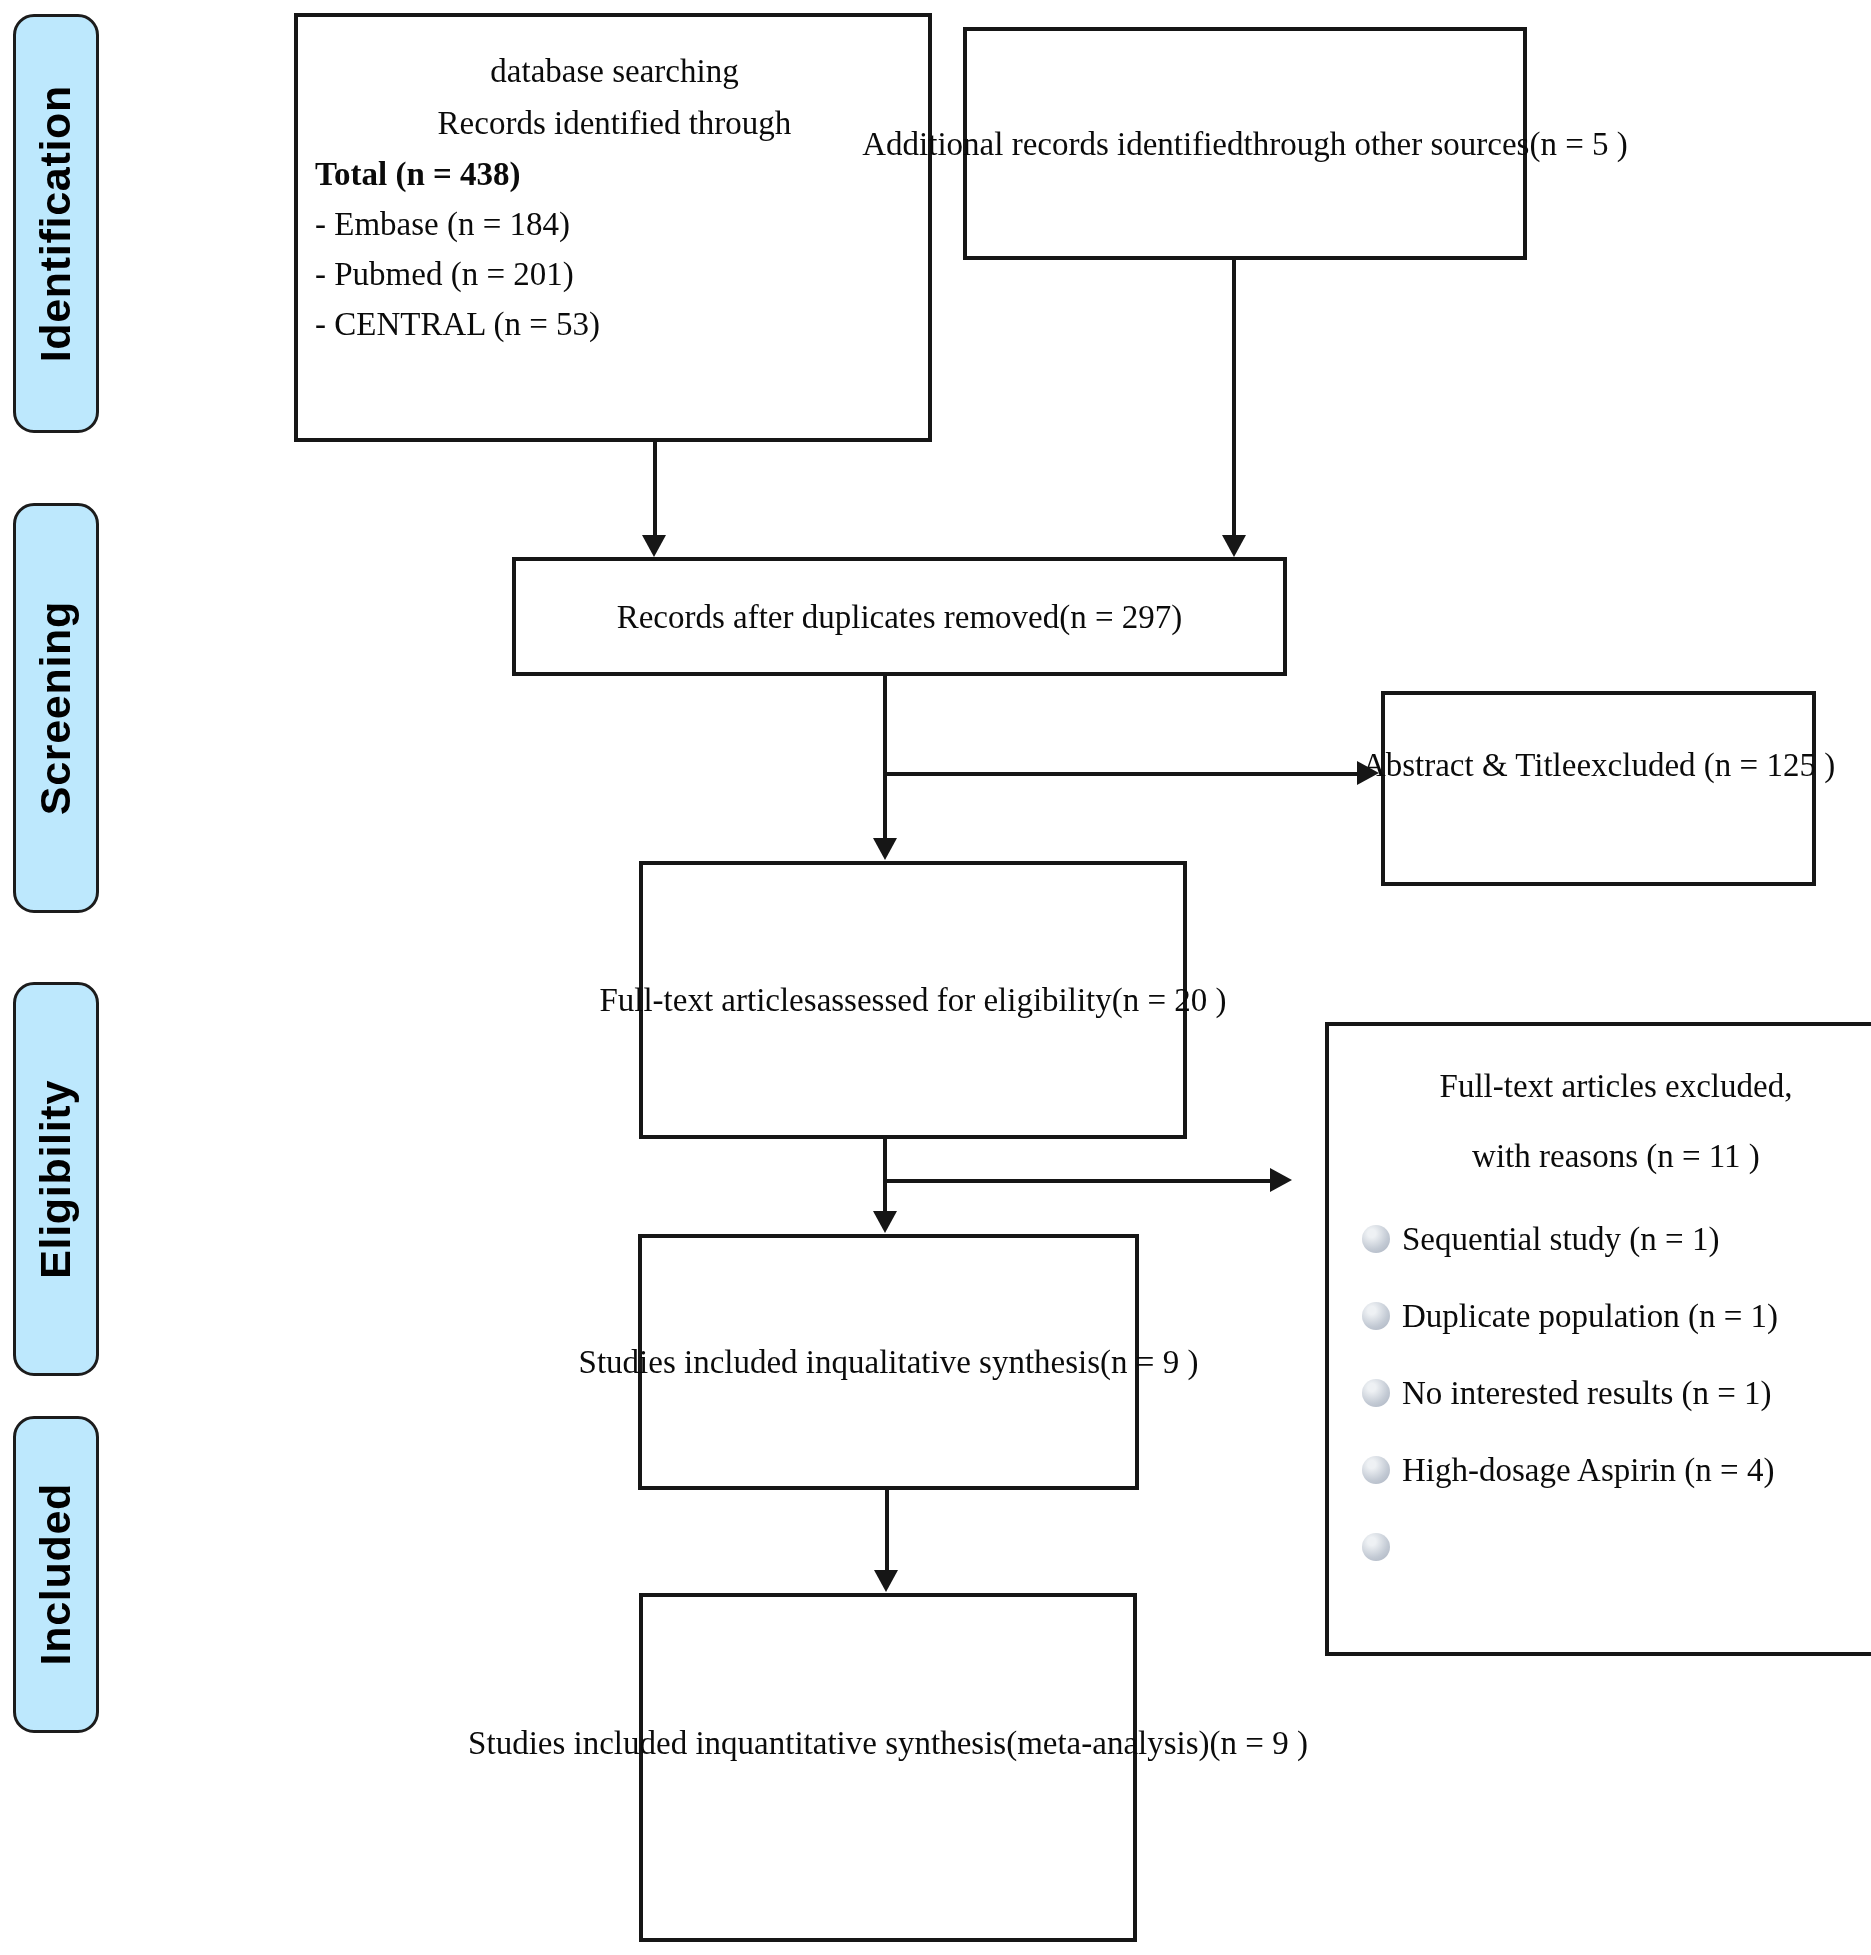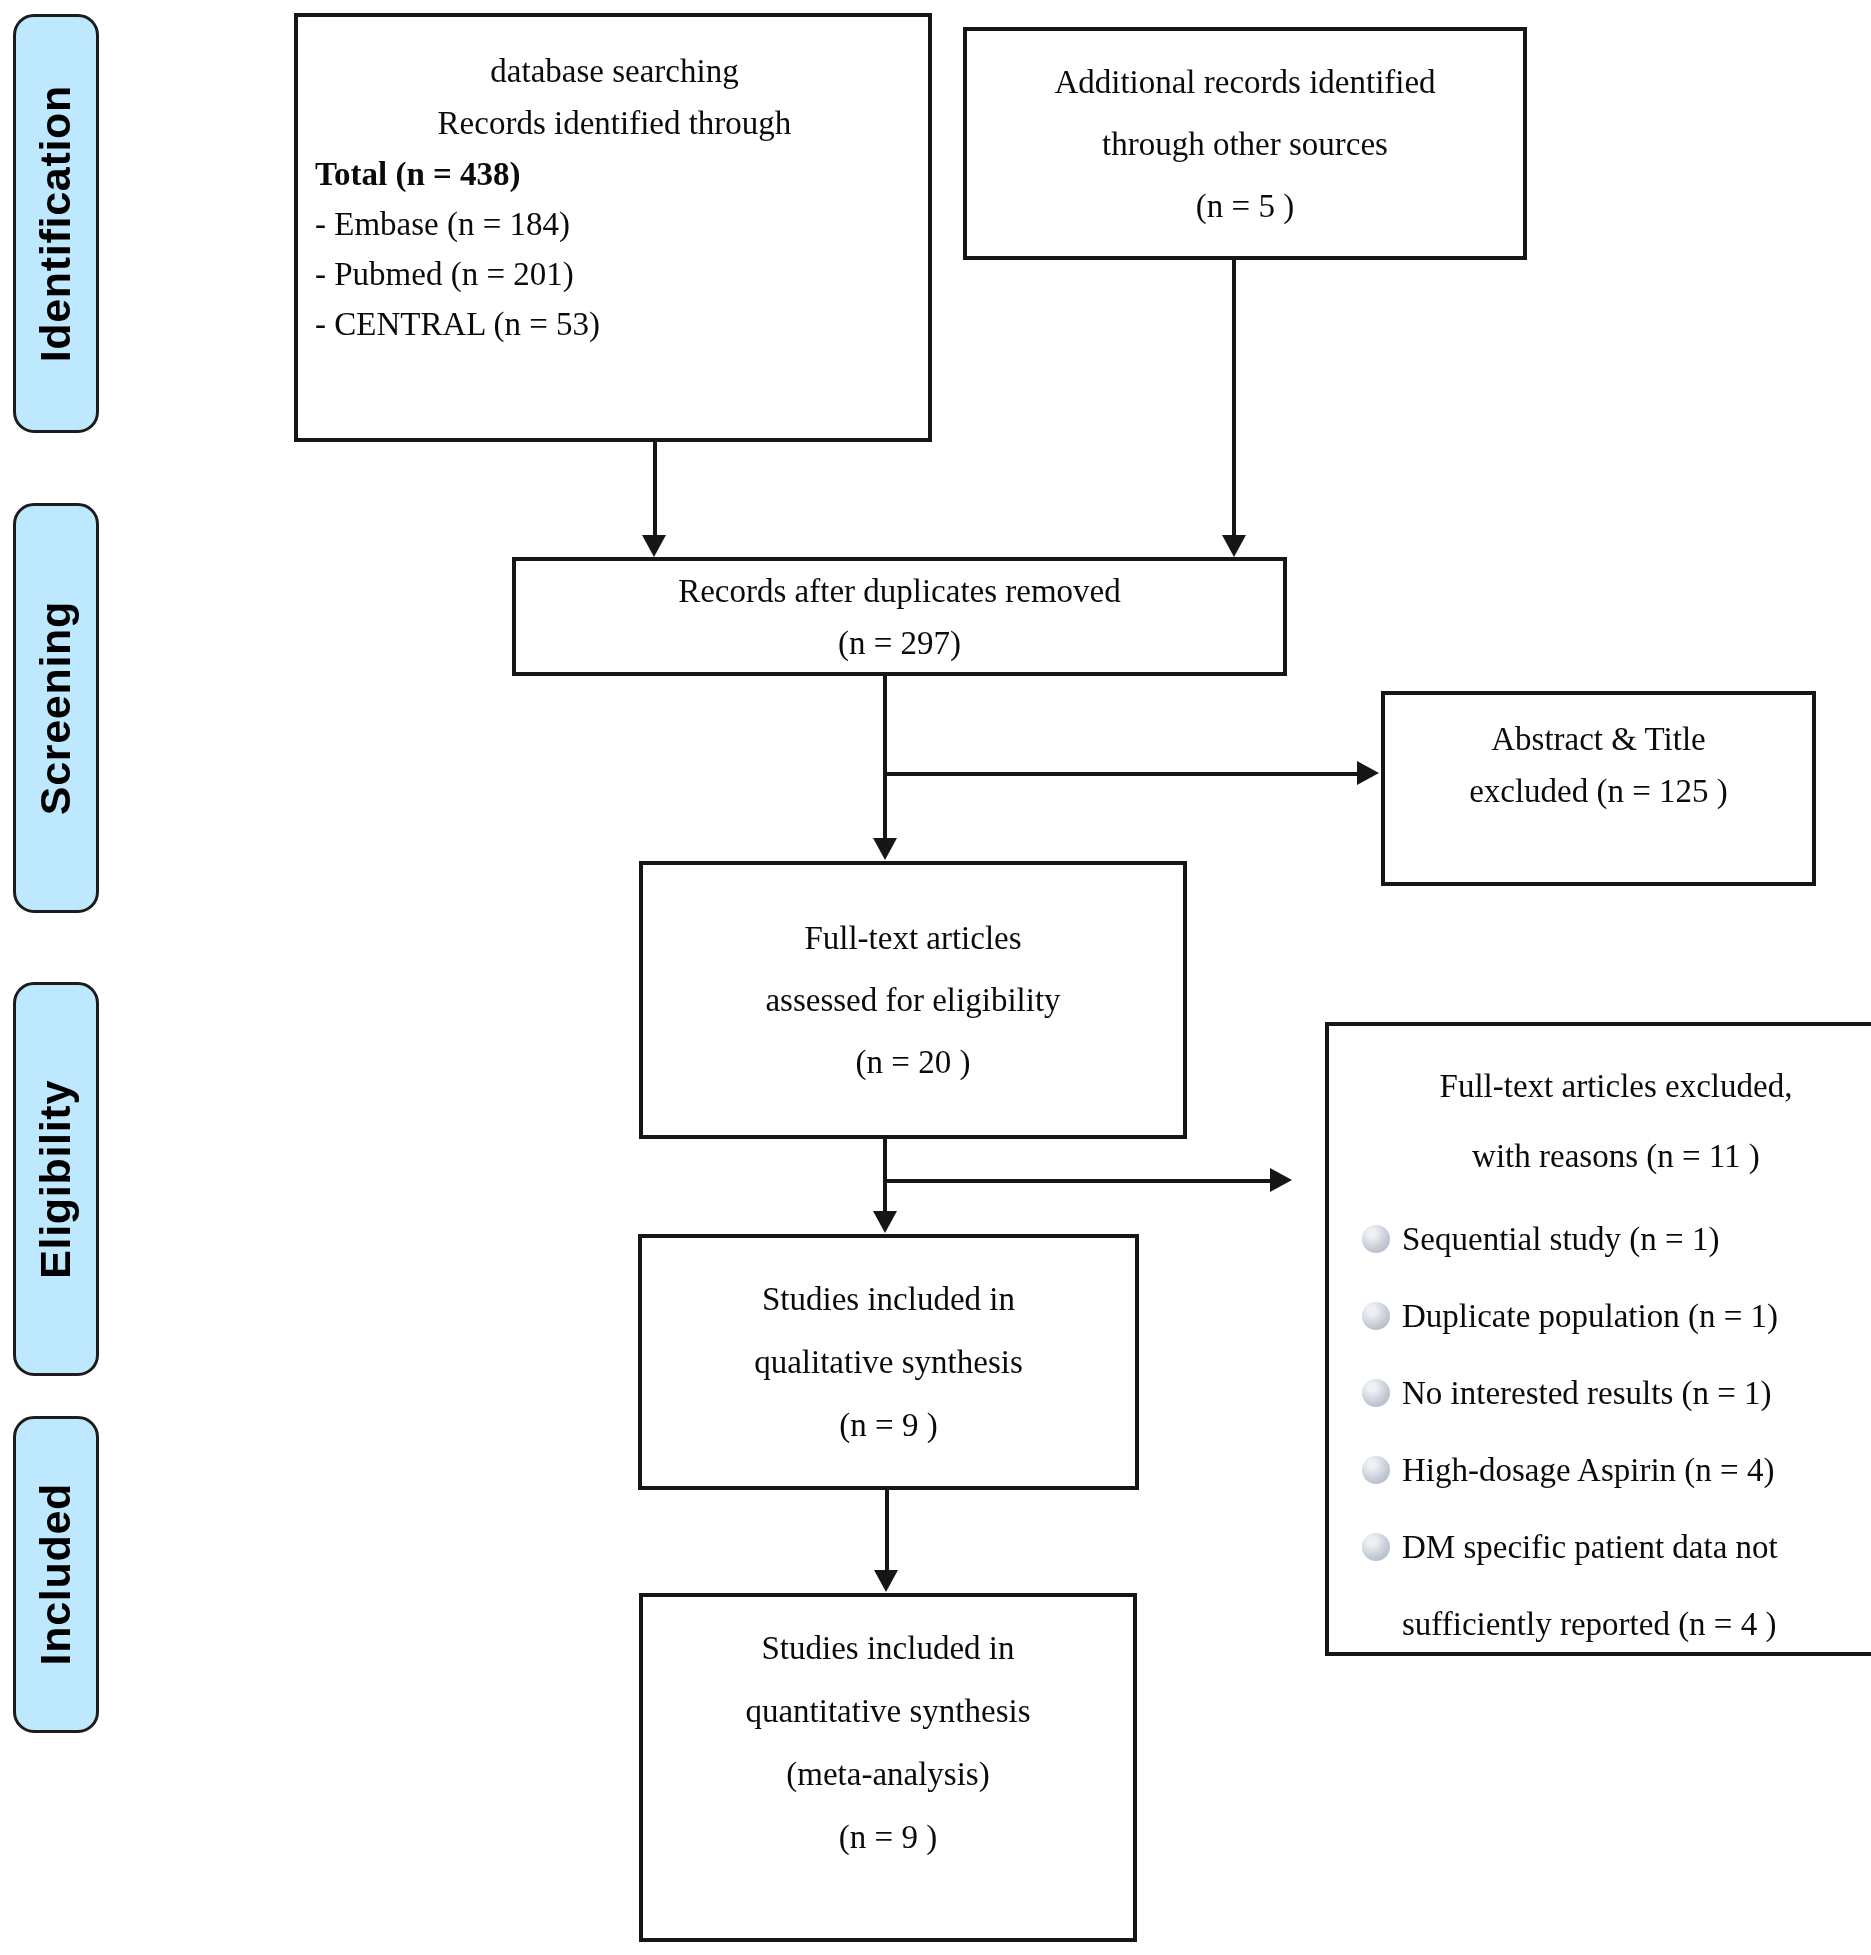--- a/index.html
+++ b/index.html
@@ -32,21 +32,21 @@
   }
   
   .fbox{
     position:absolute;
     background:#ffffff;
     border:4.9px solid #161616;
     box-sizing:border-box;
     display:flex;flex-direction:column;
     font-size:33px;
   }
-  .center-lines{display:flex;flex-direction:column;align-items:center;justify-content:center;flex:1;}
+  .center-lines{display:flex;flex-direction:row;align-items:center;justify-content:center;flex:1;}
   .line{white-space:nowrap;}
   
   #box-identified{justify-content:flex-start;padding:28px 14px 0 17px;}
   #box-identified .t{text-align:center;line-height:52px;}
   #box-identified .l{text-align:left;line-height:50px;}
   #box-identified .bold{font-weight:700;}
   
   .lh74 .line{line-height:52px;}
   .lh88 .line{line-height:62px;}
   .lh90 .line{line-height:63px;}
@@ -155,21 +155,20 @@
       <li>
         <span class="bullet"></span>
         <span>No interested results (n = 1)</span>
       </li>
       <li>
         <span class="bullet"></span>
         <span>High-dosage Aspirin (n = 4)</span>
       </li>
       <li>
         <span class="bullet"></span>
-        <span>DM specific patient data not sufficiently reported (n = 4 )</span>
       </li>
     </ul>
   </div>
 
   <div class="fbox lh90" style="left:638px;top:1234px;width:501px;height:256px;">
     <div class="center-lines">
       <div class="line">Studies included in</div>
       <div class="line">qualitative synthesis</div>
       <div class="line">(n = 9 )</div>
     </div>

